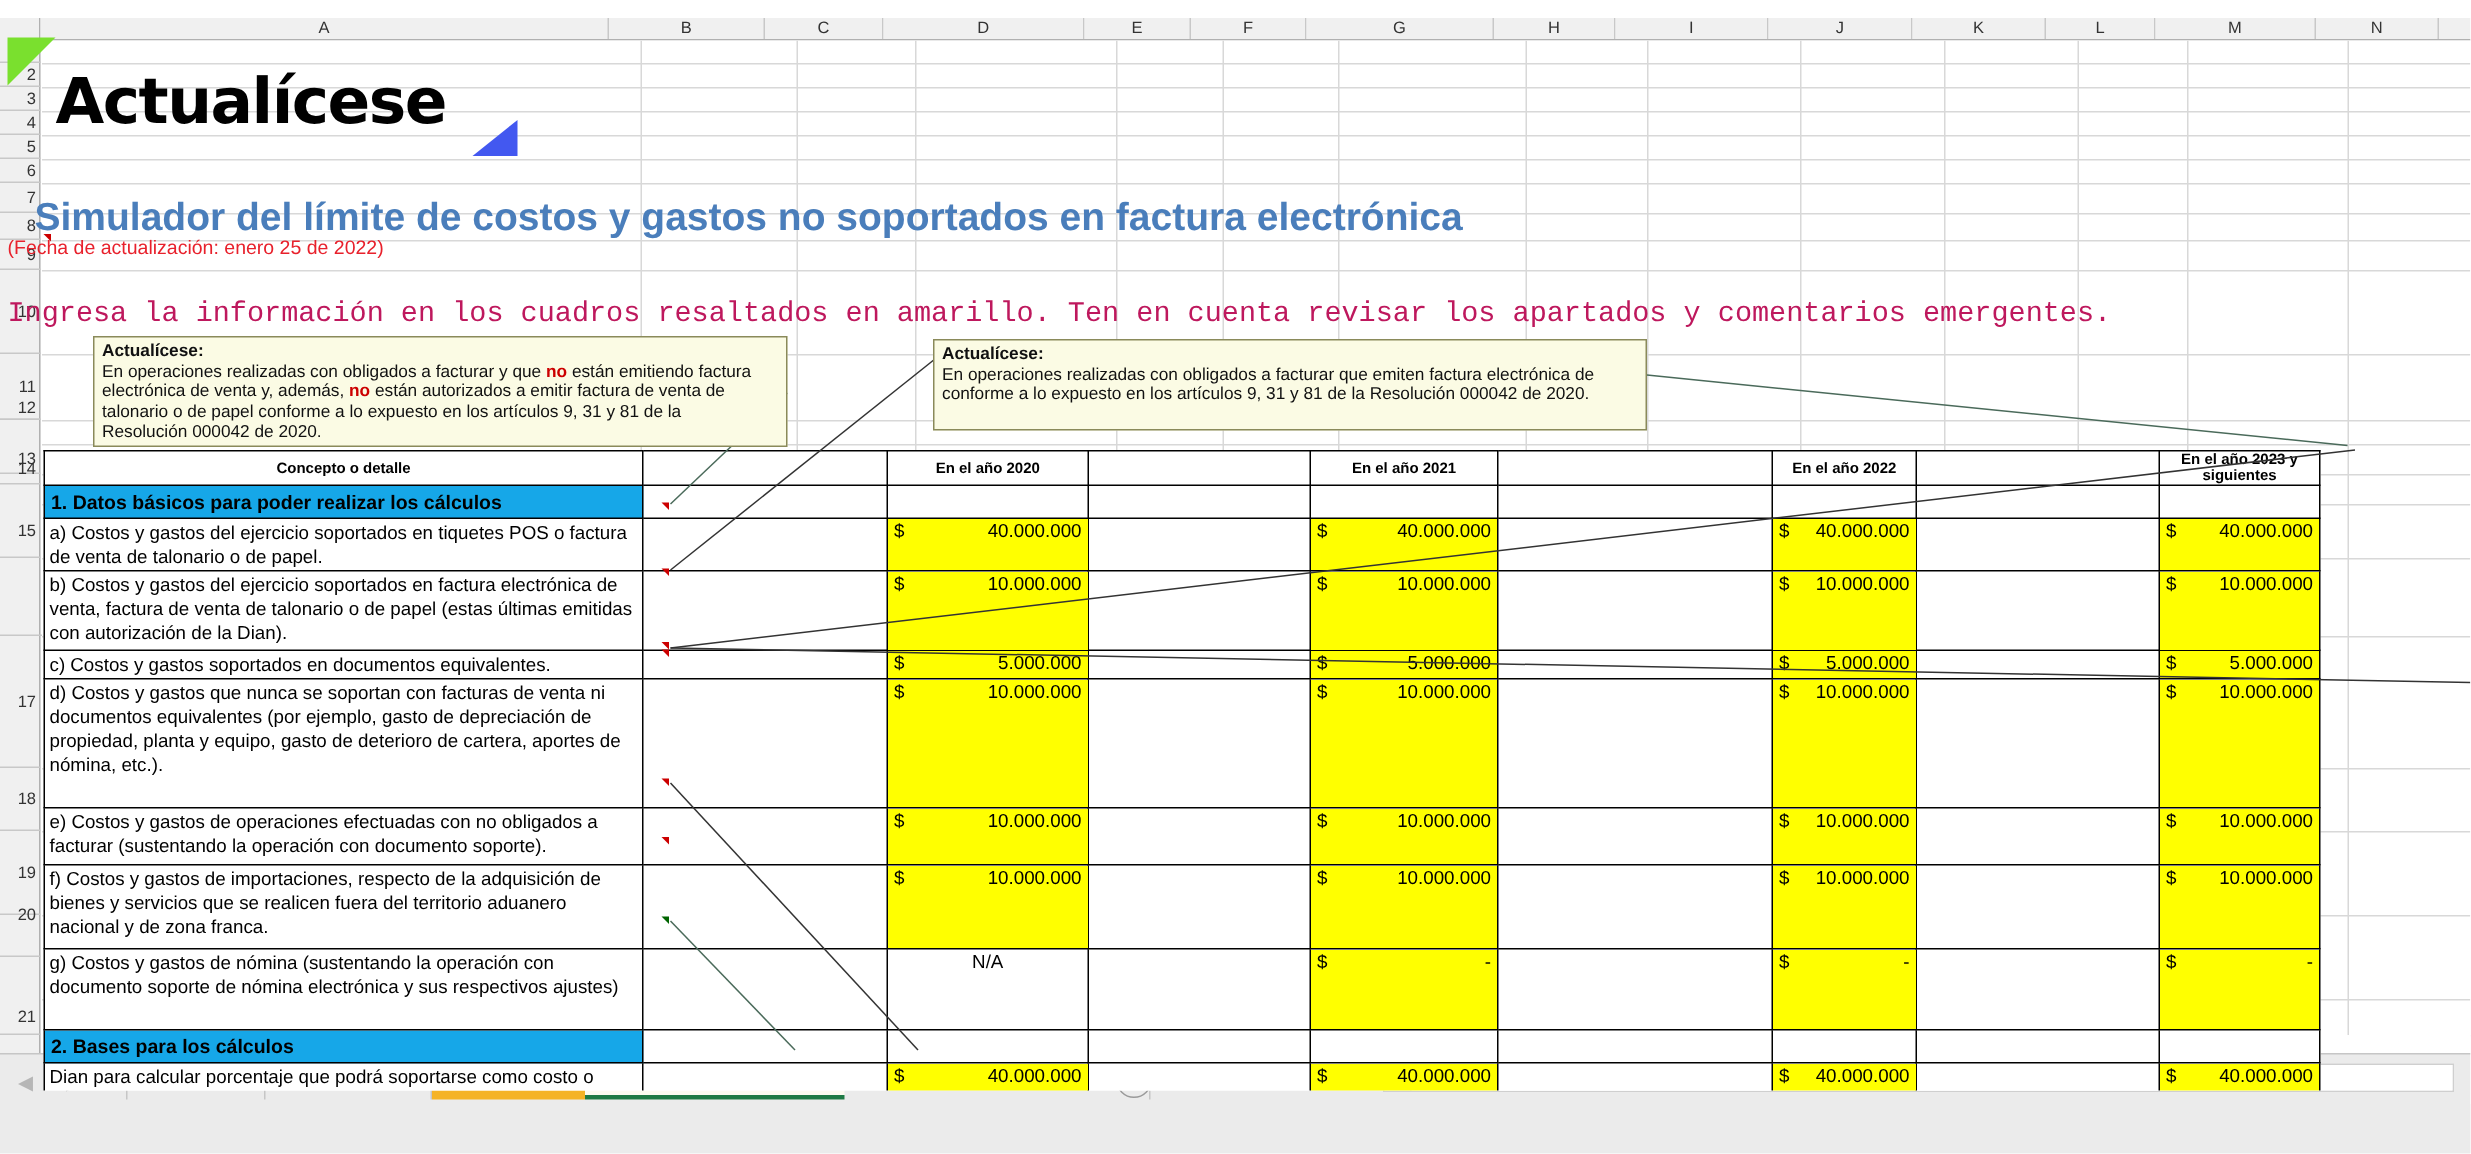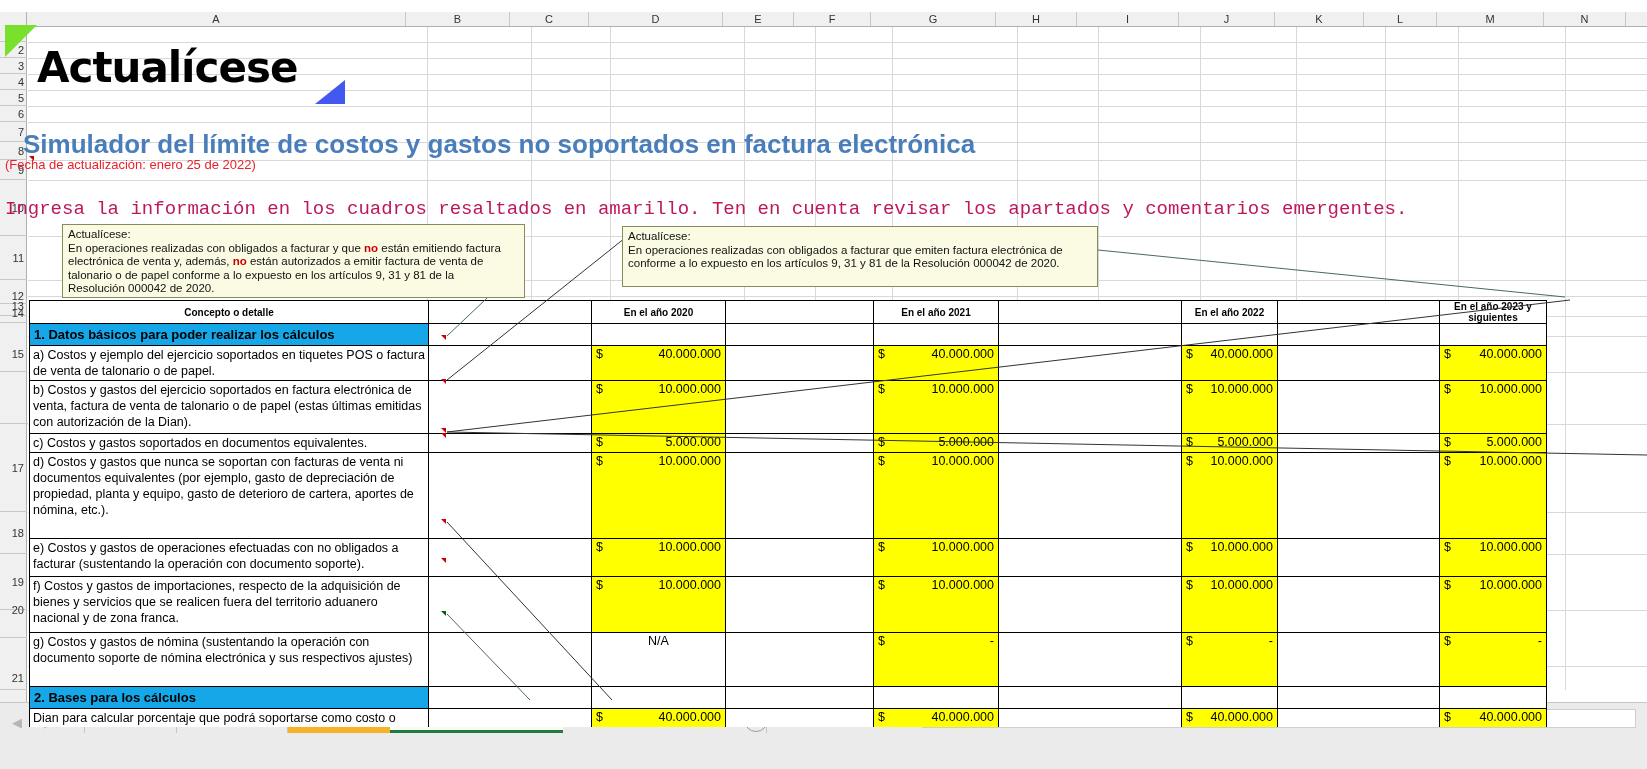--- a/index.html
+++ b/index.html
@@ -83,21 +83,21 @@
     z-index:30;
   }
   .redmark.red{border-right-color:#cc0000;}
 
   
   .callout{
     position:absolute;background:#fbfbe4;border:1px solid #8a8a5a;
     font-size:11.5px;line-height:13.5px;color:#111;
     padding:3px 5px 4px 5px;box-sizing:border-box;z-index:20;
   }
-  .callout b{font-weight:normal;margin-top:24px;}
+  .callout b{font-weight:bold;margin-top:24px;}
   .callout .no{color:#cc0000;font-weight:bold;}
 
   
   .leader{position:absolute;top:0;left:0;width:1647px;height:769px;pointer-events:none;z-index:19;}
 
   
   .tbl{
     position:absolute;left:29px;top:300px;
     border-collapse:collapse;table-layout:fixed;
     font-size:12.5px;z-index:10;background:#fff;
@@ -211,21 +211,21 @@
       <div class="rcell" style="top:16px;height:16px;">2</div>
       <div class="rcell" style="top:32px;height:16px;">3</div>
       <div class="rcell" style="top:48px;height:16px;">4</div>
       <div class="rcell" style="top:64px;height:16px;">5</div>
       <div class="rcell" style="top:80px;height:16px;">6</div>
       <div class="rcell" style="top:96px;height:20px;">7</div>
       <div class="rcell" style="top:116px;height:18px;">8</div>
       <div class="rcell" style="top:134px;height:20px;">9</div>
       <div class="rcell" style="top:154px;height:56px;">10</div>
       <div class="rcell" style="top:210px;height:44px;">11</div>
-      <div class="rcell" style="top:262px;height:16px;text-align:center;">12</div>
+      <div class="rcell" style="top:238px;height:16px;text-align:center;">12</div>
       <div class="rcell" style="top:270px;height:20px;">13</div>
       <div class="rcell" style="top:277px;height:20px;">14</div>
       <div class="rcell" style="top:310px;height:36px;">15</div>
       <div class="rcell" style="top:346px;height:52px;padding-left:44px;">16</div>
       <div class="rcell" style="top:398px;height:88px;">17</div>
       <div class="rcell" style="top:486px;height:42px;">18</div>
       <div class="rcell" style="top:528px;height:56px;">19</div>
       <div class="rcell" style="top:556px;height:56px;">20</div>
       <div class="rcell" style="top:640px;height:24px;">21</div>
     </div>
@@ -338,21 +338,21 @@
           <td class="blank"></td>
           <td class="blank"></td>
           <td class="blank"></td>
           <td class="blank"></td>
           <td class="blank"></td>
           <td class="blank"></td>
           <td class="blank"></td>
           <td class="blank"></td>
         </tr>
         <tr style="height:34px;">
-          <td class="concept">a) Costos y ejemplo del ejercicio soportados en tiquetes POS o factura de venta de talonario o de papel.</td>
+          <td class="concept">a) Costos y gastos del ejercicio soportados en tiquetes POS o factura de venta de talonario o de papel.</td>
           <td class="blank"></td>
           <td class="money">
             <div class="inner">
               <span class="cur">$</span>
               <span class="val">40.000.000</span>
             </div>
           </td>
           <td class="blank"></td>
           <td class="money">
             <div class="inner">

